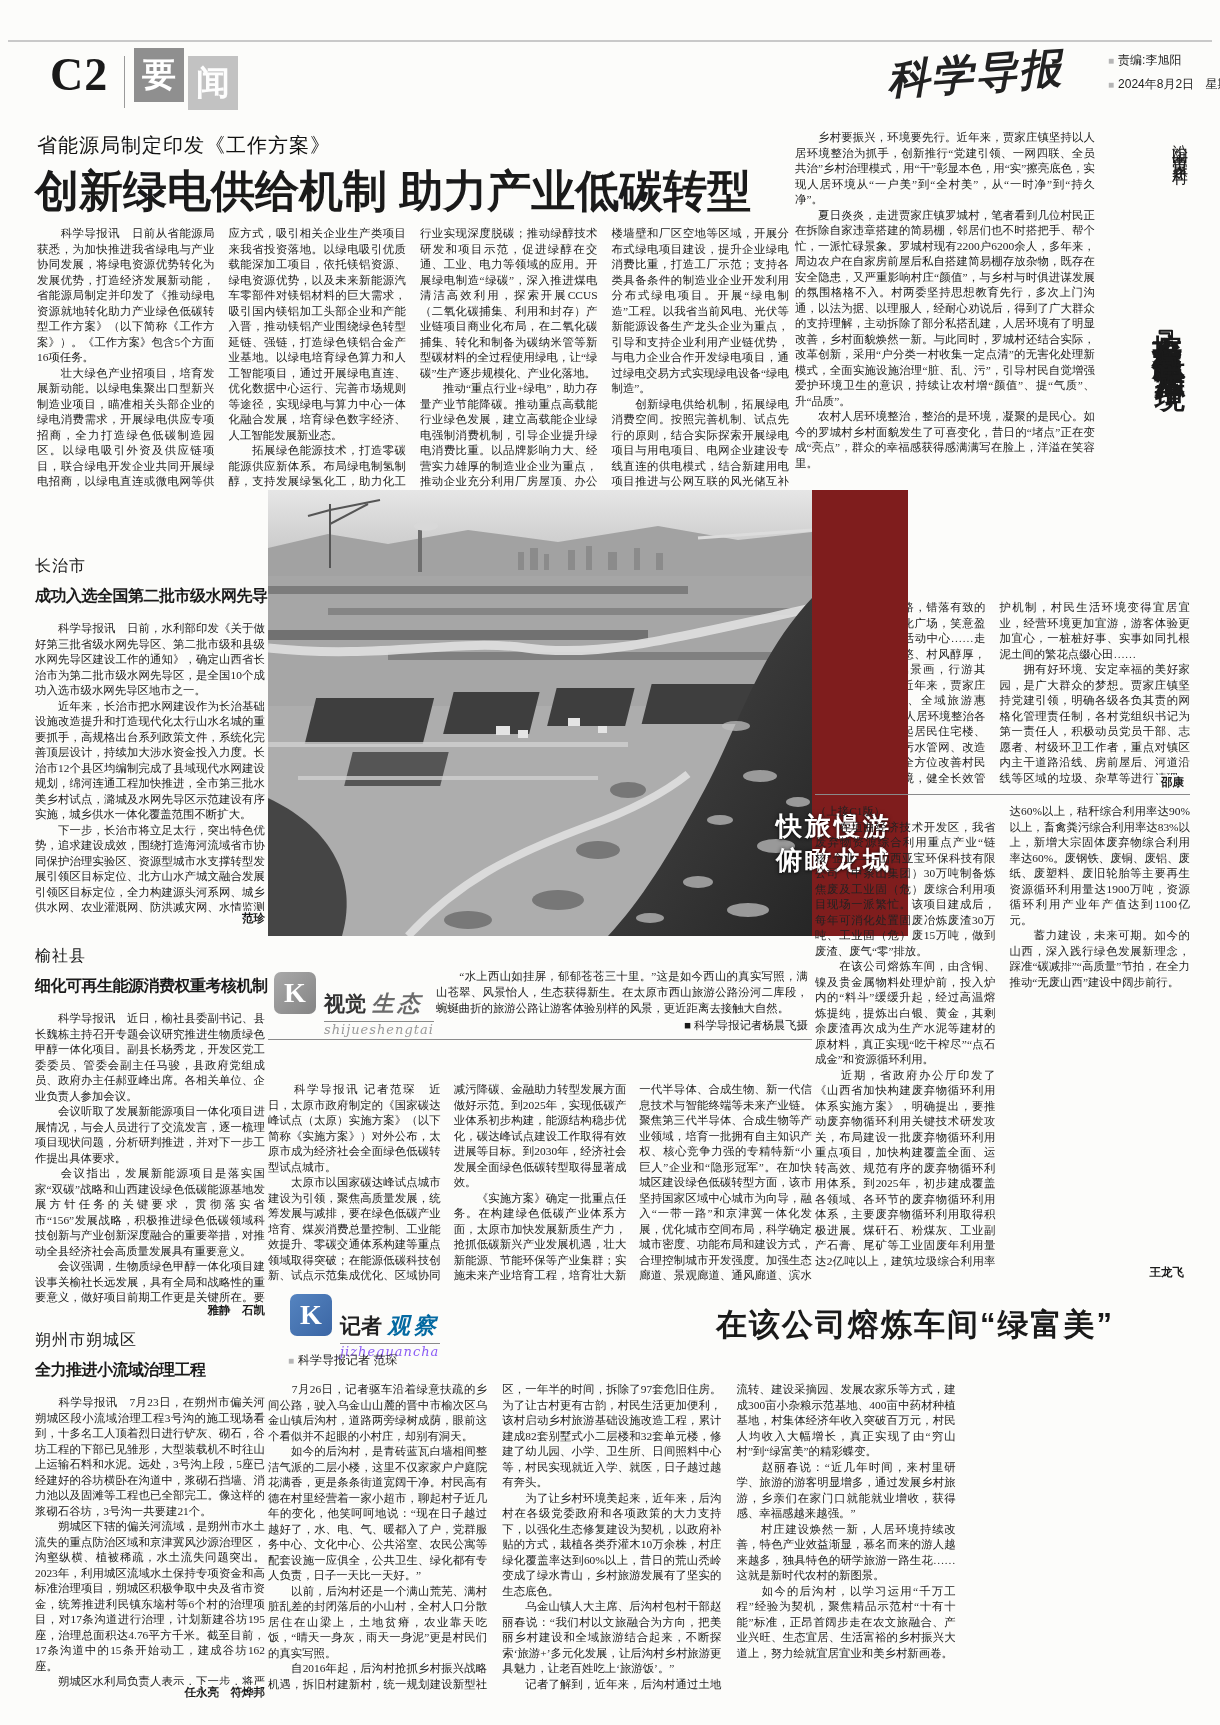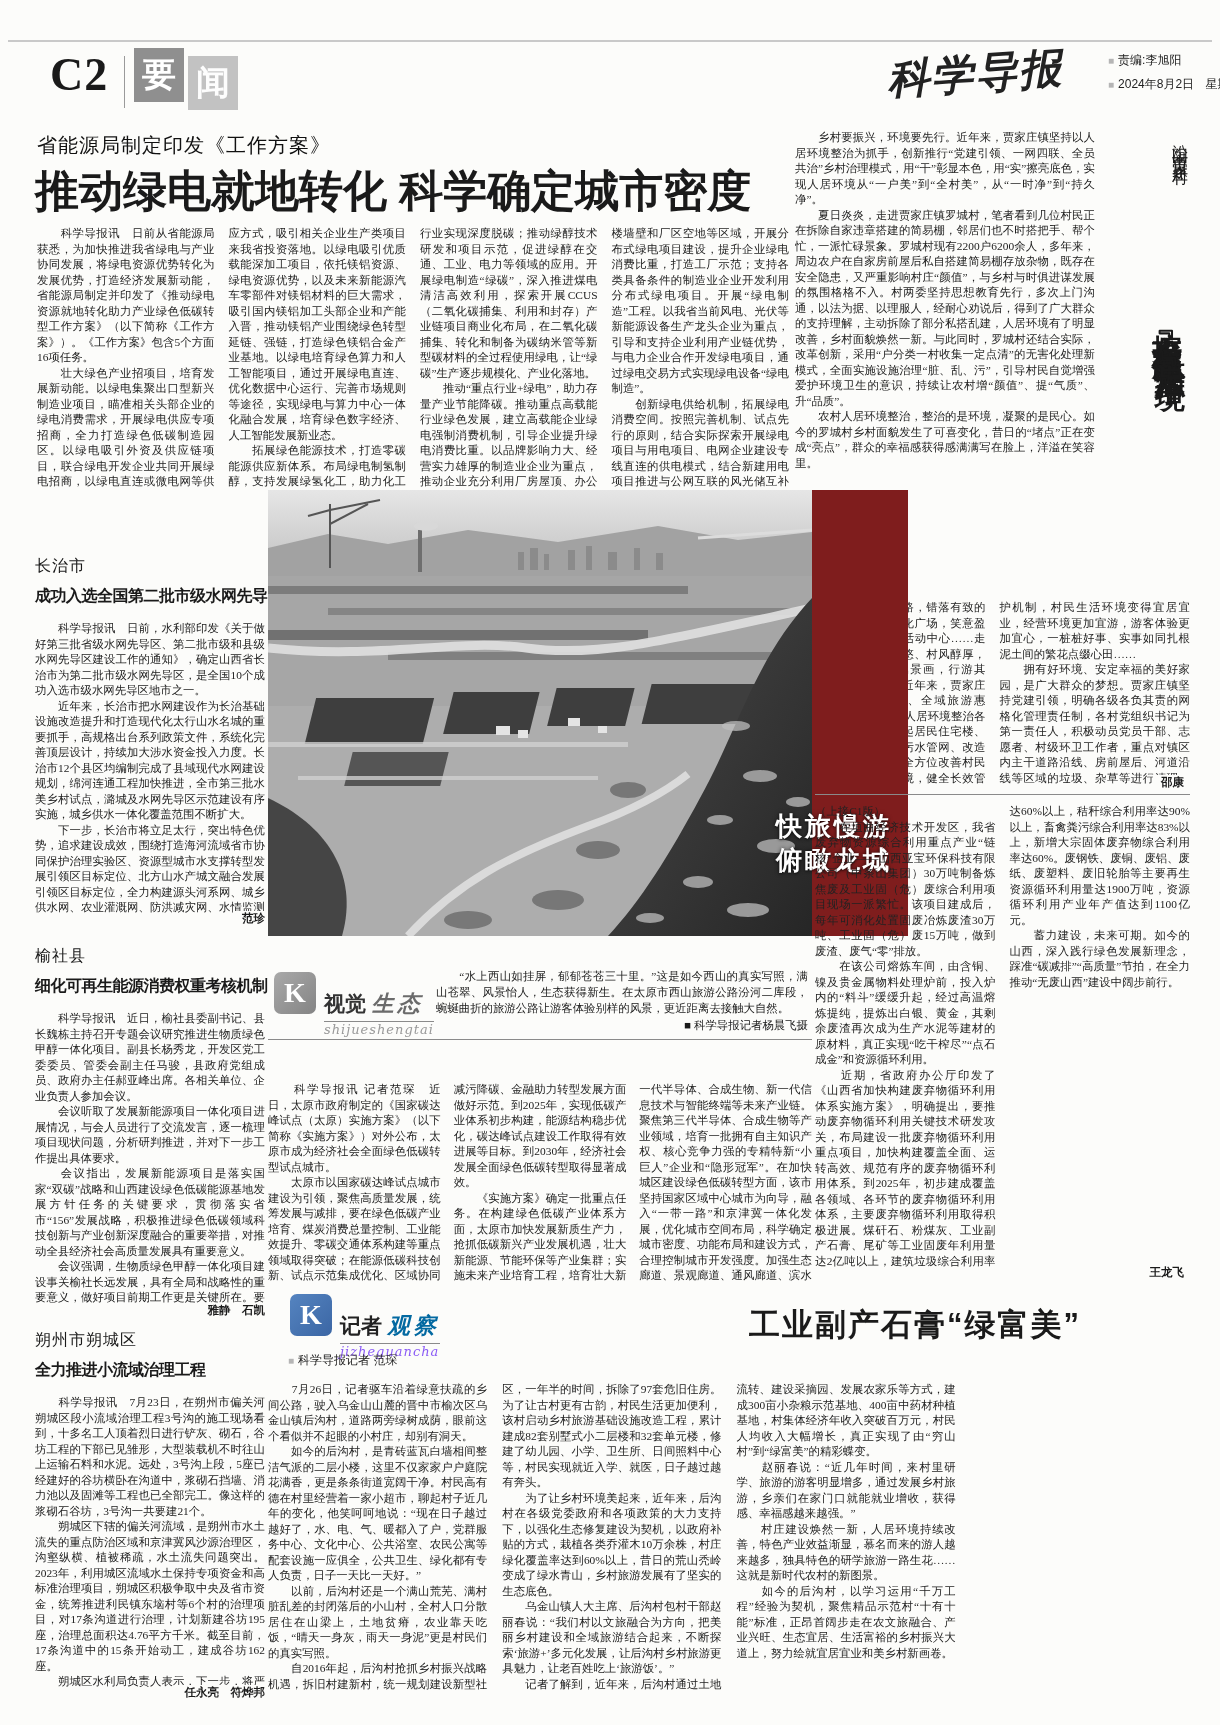--- a/index.html
+++ b/index.html
@@ -137,21 +137,21 @@
       <span class="bullet">■</span><span>责编:李旭阳</span>
     </div>
     <div class="row">
       <span class="bullet">■</span><span>2024年8月2日</span>
       <span style="margin-left:8px;">星期五</span>
     </div>
   </div>
 
   <div class="abs main-art">
     <div class="kicker">省能源局制定印发《工作方案》</div>
-    <h1 class="headline-xl">推动绿电就地转化  科学确定城市密度</h1>
+    <h1 class="headline-xl">创新绿电供给机制  助力产业低碳转型</h1>
     <div class="body-txt">　　科学导报讯　日前从省能源局获悉，为加快推进我省绿电与产业协同发展，将绿电资源优势转化为发展优势，打造经济发展新动能，省能源局制定并印发了《推动绿电资源就地转化助力产业绿色低碳转型工作方案》（以下简称《工作方案》）。《工作方案》包含5个方面16项任务。
 　　壮大绿色产业招项目，培育发展新动能。以绿电集聚出口型新兴制造业项目，瞄准相关头部企业的绿电消费需求，开展绿电供应专项招商，全力打造绿色低碳制造园区。以绿电吸引外资及供应链项目，联合绿电开发企业共同开展绿电招商，以绿电直连或微电网等供应方式，吸引相关企业生产类项目来我省投资落地。以绿电吸引优质载能深加工项目，依托镁铝资源、绿电资源优势，以及未来新能源汽车零部件对镁铝材料的巨大需求，吸引国内镁铝加工头部企业和产能入晋，推动镁铝产业围绕绿色转型延链、强链，打造绿色镁铝合金产业基地。以绿电培育绿色算力和人工智能项目，通过开展绿电直连、优化数据中心运行、完善市场规则等途径，实现绿电与算力中心一体化融合发展，培育绿色数字经济、人工智能发展新业态。
 　　拓展绿色能源技术，打造零碳能源供应新体系。布局绿电制氢制醇，支持发展绿氢化工，助力化工行业实现深度脱碳；推动绿醇技术研发和项目示范，促进绿醇在交通、工业、电力等领域的应用。开展绿电制造“绿碳”，深入推进煤电清洁高效利用，探索开展CCUS（二氧化碳捕集、利用和封存）产业链项目商业化布局，在二氧化碳捕集、转化和制备为碳纳米管等新型碳材料的全过程使用绿电，让“绿碳”生产逐步规模化、产业化落地。
 　　推动“重点行业+绿电”，助力存量产业节能降碳。推动重点高载能行业绿色发展，建立高载能企业绿电强制消费机制，引导企业提升绿电消费比重。以品牌影响力大、经营实力雄厚的制造业企业为重点，推动企业充分利用厂房屋顶、办公楼墙壁和厂区空地等区域，开展分布式绿电项目建设，提升企业绿电消费比重，打造工厂示范；支持各类具备条件的制造业企业开发利用分布式绿电项目。开展“绿电制造”工程。以我省当前风电、光伏等新能源设备生产龙头企业为重点，引导和支持企业利用产业链优势，与电力企业合作开发绿电项目，通过绿电交易方式实现绿电设备“绿电制造”。
 　　创新绿电供给机制，拓展绿电消费空间。按照完善机制、试点先行的原则，结合实际探索开展绿电项目与用电项目、电网企业建设专线直连的供电模式，结合新建用电项目推进与公网互联的风光储互补智能微电网项目试点建设。推进“源网荷储一体化”发展，提升绿电自用消纳水平和系统运行效率，支持发用双方开展多年度绿电交易合作。
 　　完善绿电消费配套措施，扩大绿电应用场景。细化可再生能源消费权重考核机制，在国家可再生能源电力消纳责任权重考核机制基础上，以绿证作为绿电消纳的唯一凭证，重点细化对高耗能企业的绿电消纳责任权重统计和考核配套机制，逐步激发企业消纳绿电的内在驱动力。完善绿电绿证与能耗双控政策衔接机制，研究细化非化石能源不纳入能源消耗总量和强度调控的落实措施，将绿电消费量从能源消费总量中扣除，将绿证交易对应电量纳入政府节能目标责任考核。健全绿电消费认证和节能降碳管理衔接机制，将绿证纳入固定资产投资项目节能审查机制，实行新上项目绿电消费承诺制。建立重点用能单位化石能源消费预算管理制度，超预算部分通过购买绿电绿证抵扣。推动绿电与碳排放核算衔接，开展碳足迹核算的研究及量化。</div>
     <span class="author-tag">李学林</span>
   </div>
 
   <div class="abs feny">
@@ -330,21 +330,21 @@
         <span>记者</span>
         <span class="logo-script">观察</span>
       </div>
       <div class="logo-pinyin">jizheguancha</div>
     </div>
   </div>
   <div class="abs xsc-byline">
     <span class="bullet">■</span><span>科学导报记者 范琛</span>
   </div>
   <div class="abs xsc-head">
-    <span class="headline-lg">工业副产石膏“绿富美”</span>
+    <span class="headline-lg">在该公司熔炼车间“绿富美”</span>
   </div>
   <div class="abs body-txt xsc-body">　　7月26日，记者驱车沿着绿意扶疏的乡间公路，驶入乌金山山麓的晋中市榆次区乌金山镇后沟村，道路两旁绿树成荫，眼前这个看似并不起眼的小村庄，却别有洞天。
 　　如今的后沟村，是青砖蓝瓦白墙相间整洁气派的二层小楼，这里不仅家家户户庭院花满香，更是条条街道宽阔干净。村民高有德在村里经营着一家小超市，聊起村子近几年的变化，他笑呵呵地说：“现在日子越过越好了，水、电、气、暖都入了户，党群服务中心、文化中心、公共浴室、农民公寓等配套设施一应俱全，公共卫生、绿化都有专人负责，日子一天比一天好。”
 　　以前，后沟村还是一个满山荒芜、满村脏乱差的封闭落后的小山村，全村人口分散居住在山梁上，土地贫瘠，农业靠天吃饭，“晴天一身灰，雨天一身泥”更是村民们的真实写照。
 　　自2016年起，后沟村抢抓乡村振兴战略机遇，拆旧村建新村，统一规划建设新型社区，一年半的时间，拆除了97套危旧住房。为了让古村更有古韵，村民生活更加便利，该村启动乡村旅游基础设施改造工程，累计建成82套别墅式小二层楼和32套单元楼，修建了幼儿园、小学、卫生所、日间照料中心等，村民实现就近入学、就医，日子越过越有奔头。
 　　为了让乡村环境美起来，近年来，后沟村在各级党委政府和各项政策的大力支持下，以强化生态修复建设为契机，以政府补贴的方式，栽植各类乔灌木10万余株，村庄绿化覆盖率达到60%以上，昔日的荒山秃岭变成了绿水青山，乡村旅游发展有了坚实的生态底色。
 　　乌金山镇人大主席、后沟村包村干部赵丽春说：“我们村以文旅融合为方向，把美丽乡村建设和全域旅游结合起来，不断探索‘旅游+’多元化发展，让后沟村乡村旅游更具魅力，让老百姓吃上‘旅游饭’。”
 　　记者了解到，近年来，后沟村通过土地流转、建设采摘园、发展农家乐等方式，建成300亩小杂粮示范基地、400亩中药材种植基地，村集体经济年收入突破百万元，村民人均收入大幅增长，真正实现了由“穷山村”到“绿富美”的精彩蝶变。
 　　赵丽春说：“近几年时间，来村里研学、旅游的游客明显增多，通过发展乡村旅游，乡亲们在家门口就能就业增收，获得感、幸福感越来越强。”
 　　村庄建设焕然一新，人居环境持续改善，特色产业效益渐显，慕名而来的游人越来越多，独具特色的研学旅游一路生花……这就是新时代农村的新图景。

